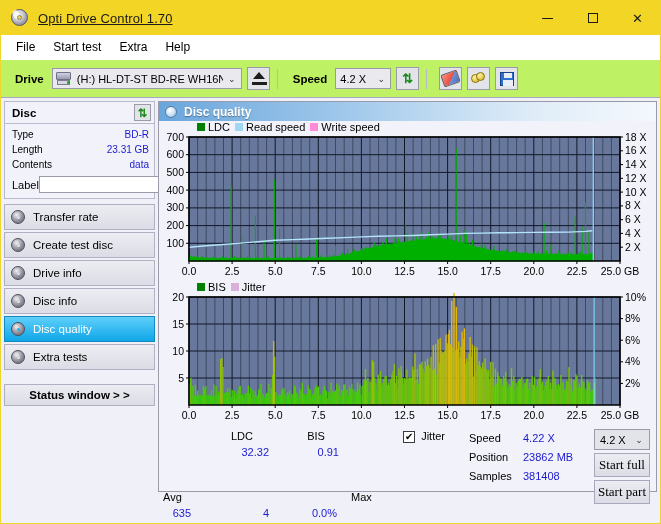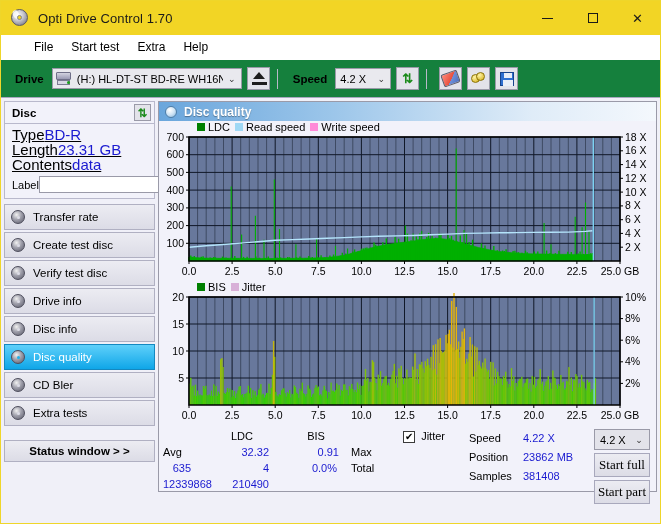--- a/index.html
+++ b/index.html
@@ -30,40 +30,40 @@
     border:1px solid #5a5a66;box-sizing:border-box;
   }
   .title-icon .hub{
     position:absolute;left:7px;top:7px;width:5px;height:5px;border-radius:50%;
     background:#f2d525;border:1px solid #87878f;box-sizing:border-box;
   }
   .title-icon .sheen{
     position:absolute;left:3px;top:2px;width:6px;height:9px;border-radius:50%;
     background:rgba(255,255,255,.75);transform:rotate(-25deg);
   }
-  .title-text{font-size:13px;color:#1b1b1b;letter-spacing:.1px;}
+  .title-text{font-size:13px;color:#1b1b1b;letter-spacing:.1px;text-decoration:underline;}
   .wbtns{position:absolute;right:0;top:0;height:34px;display:flex;}
   .wbtn{
     width:45px;height:34px;display:flex;align-items:center;justify-content:center;
     font-size:14px;color:#1a1a1a;
   }
   .gl-min{display:block;width:11px;height:1px;background:#1a1a1a;}
   .gl-max{display:block;width:10px;height:10px;border:1px solid #1a1a1a;box-sizing:border-box;}
   .gl-close{font-size:13px;line-height:1;font-family:"DejaVu Sans",sans-serif;}
 
   
   .menubar{
     height:24px;background:#fff;display:flex;align-items:center;
-    padding-left:24px;border-bottom:1px solid #fff;
+    padding-left:6px;border-bottom:1px solid #fff;
   }
   .menu-item{padding:3px 9px;font-size:12px;color:#000;}
 
   
   .toolbar{
-    height:37px;background:#15803d;display:flex;align-items:center;
+    height:37px;background:#bef264;display:flex;align-items:center;
     padding:0 6px;border-bottom:1px solid #a8a8c0;
   }
   .tb-label{font-size:11.5px;font-weight:bold;margin:0 8px 0 8px;}
   .combo{
     height:21px;background:#e9e9ee;border:1px solid #9a9aa8;box-sizing:border-box;
     display:flex;align-items:center;position:relative;font-size:11px;
   }
   .combo .cv{flex:1;padding-left:5px;white-space:nowrap;overflow:hidden;}
   .combo .arrow{
     width:18px;display:flex;align-items:center;justify-content:center;
@@ -116,21 +116,21 @@
   .disc-hdr{
     height:21px;display:flex;align-items:center;justify-content:space-between;
     border-bottom:1px solid #b9b9cc;padding:0 3px 0 7px;background:#f2f2fa;
   }
   .disc-hdr span{font-weight:bold;font-size:11.5px;}
   .mini-btn{
     width:17px;height:17px;background:#e3e3ea;border:1px solid #9a9aa8;box-sizing:border-box;
     display:flex;align-items:center;justify-content:center;font-size:10px;color:#1a8a1a;font-weight:bold;
   }
   .disc-rows{padding:3px 5px 4px 7px;}
-  .drow{display:flex;line-height:15px;font-size:15px;text-decoration:underline;}
+  .drow{display:flex;justify-content:space-between;line-height:15px;font-size:10px;}
   .drow .k{color:#000;}
   .drow .v{color:#1a1ad0;}
   .label-row{display:flex;align-items:center;margin-top:3px;padding-right:1px;}
   .label-row .k{width:35px;font-size:11px;}
   .label-input{
     flex:1;height:17px;background:#fff;border:1px solid #9a9aa8;box-sizing:border-box;
     margin-right:4px;
   }
   .cd-btn{
     width:19px;height:19px;background:#e3e3ea;border:1px solid #9a9aa8;box-sizing:border-box;
@@ -189,21 +189,21 @@
   svg.chart{display:block;}
 
   
   .stats{
     flex:1;display:flex;padding:4px 4px 0 4px;box-sizing:border-box;position:relative;
   }
   .stats-left{width:300px;position:relative;font-size:11px;}
   .st-grid{display:grid;grid-template-columns:40px 78px 70px 100px;row-gap:1px;}
   .st-grid div{line-height:15px;}
   .st-h{text-align:center;font-size:11px;}
-  .st-k{color:#000;}
+  .st-k{color:#000;margin-top:45px;}
   .st-v{color:#1a1ad0;text-align:right;padding-right:12px;}
   .st-j{color:#1a1ad0;text-align:right;padding-right:14px;}
   .jitter-hdr{display:flex;align-items:center;justify-content:flex-end;gap:6px;padding-right:6px;}
   .chk{
     width:12px;height:12px;border:1px solid #3a3a3a;background:#fff;box-sizing:border-box;
     display:flex;align-items:center;justify-content:center;font-size:10px;line-height:1;color:#000;
   }
   .stats-mid{width:125px;font-size:11px;padding-left:6px;}
   .smrow{display:flex;line-height:19px;}
   .smrow .k{width:54px;}
@@ -355,37 +355,29 @@
       <div class="navbtn">
         <span class="nav-ico"></span>
         <span>Transfer rate</span>
       </div>
       <div class="navbtn">
         <span class="nav-ico"></span>
         <span>Create test disc</span>
       </div>
       <div class="navbtn">
         <span class="nav-ico"></span>
-        <span>Verify test disc</span>
-      </div>
-      <div class="navbtn">
-        <span class="nav-ico"></span>
         <span>Drive info</span>
       </div>
       <div class="navbtn">
         <span class="nav-ico"></span>
         <span>Disc info</span>
       </div>
       <div class="navbtn sel">
         <span class="nav-ico"></span>
         <span>Disc quality</span>
-      </div>
-      <div class="navbtn">
-        <span class="nav-ico"></span>
-        <span>CD Bler</span>
       </div>
       <div class="navbtn">
         <span class="nav-ico"></span>
         <span>Extra tests</span>
       </div>
       <div class="nav-spacer"></div>
       <div class="statusbtn">Status window &gt; &gt;</div>
     </div>
 
     <div class="main">

